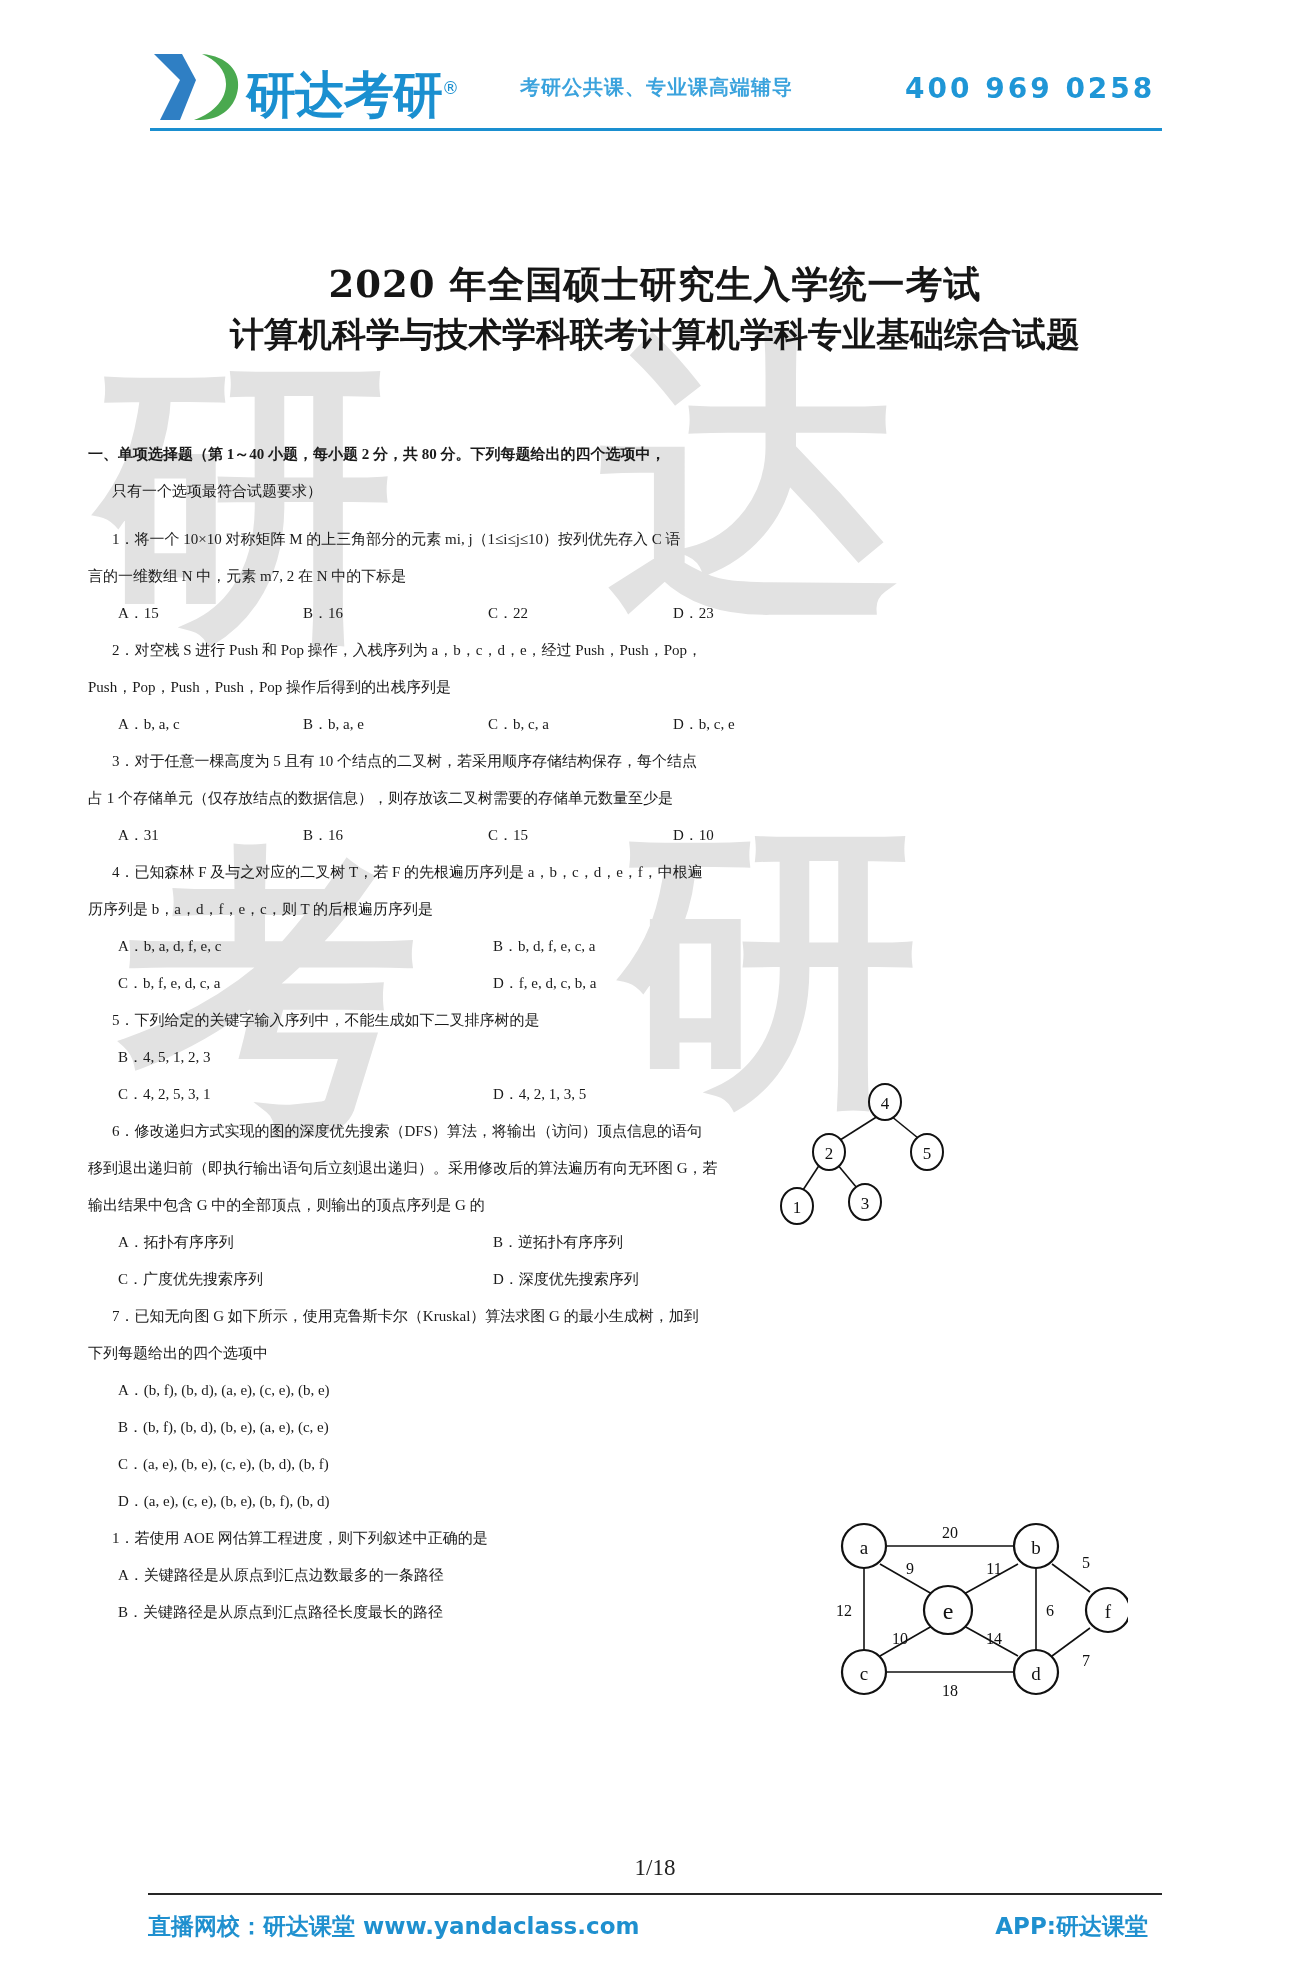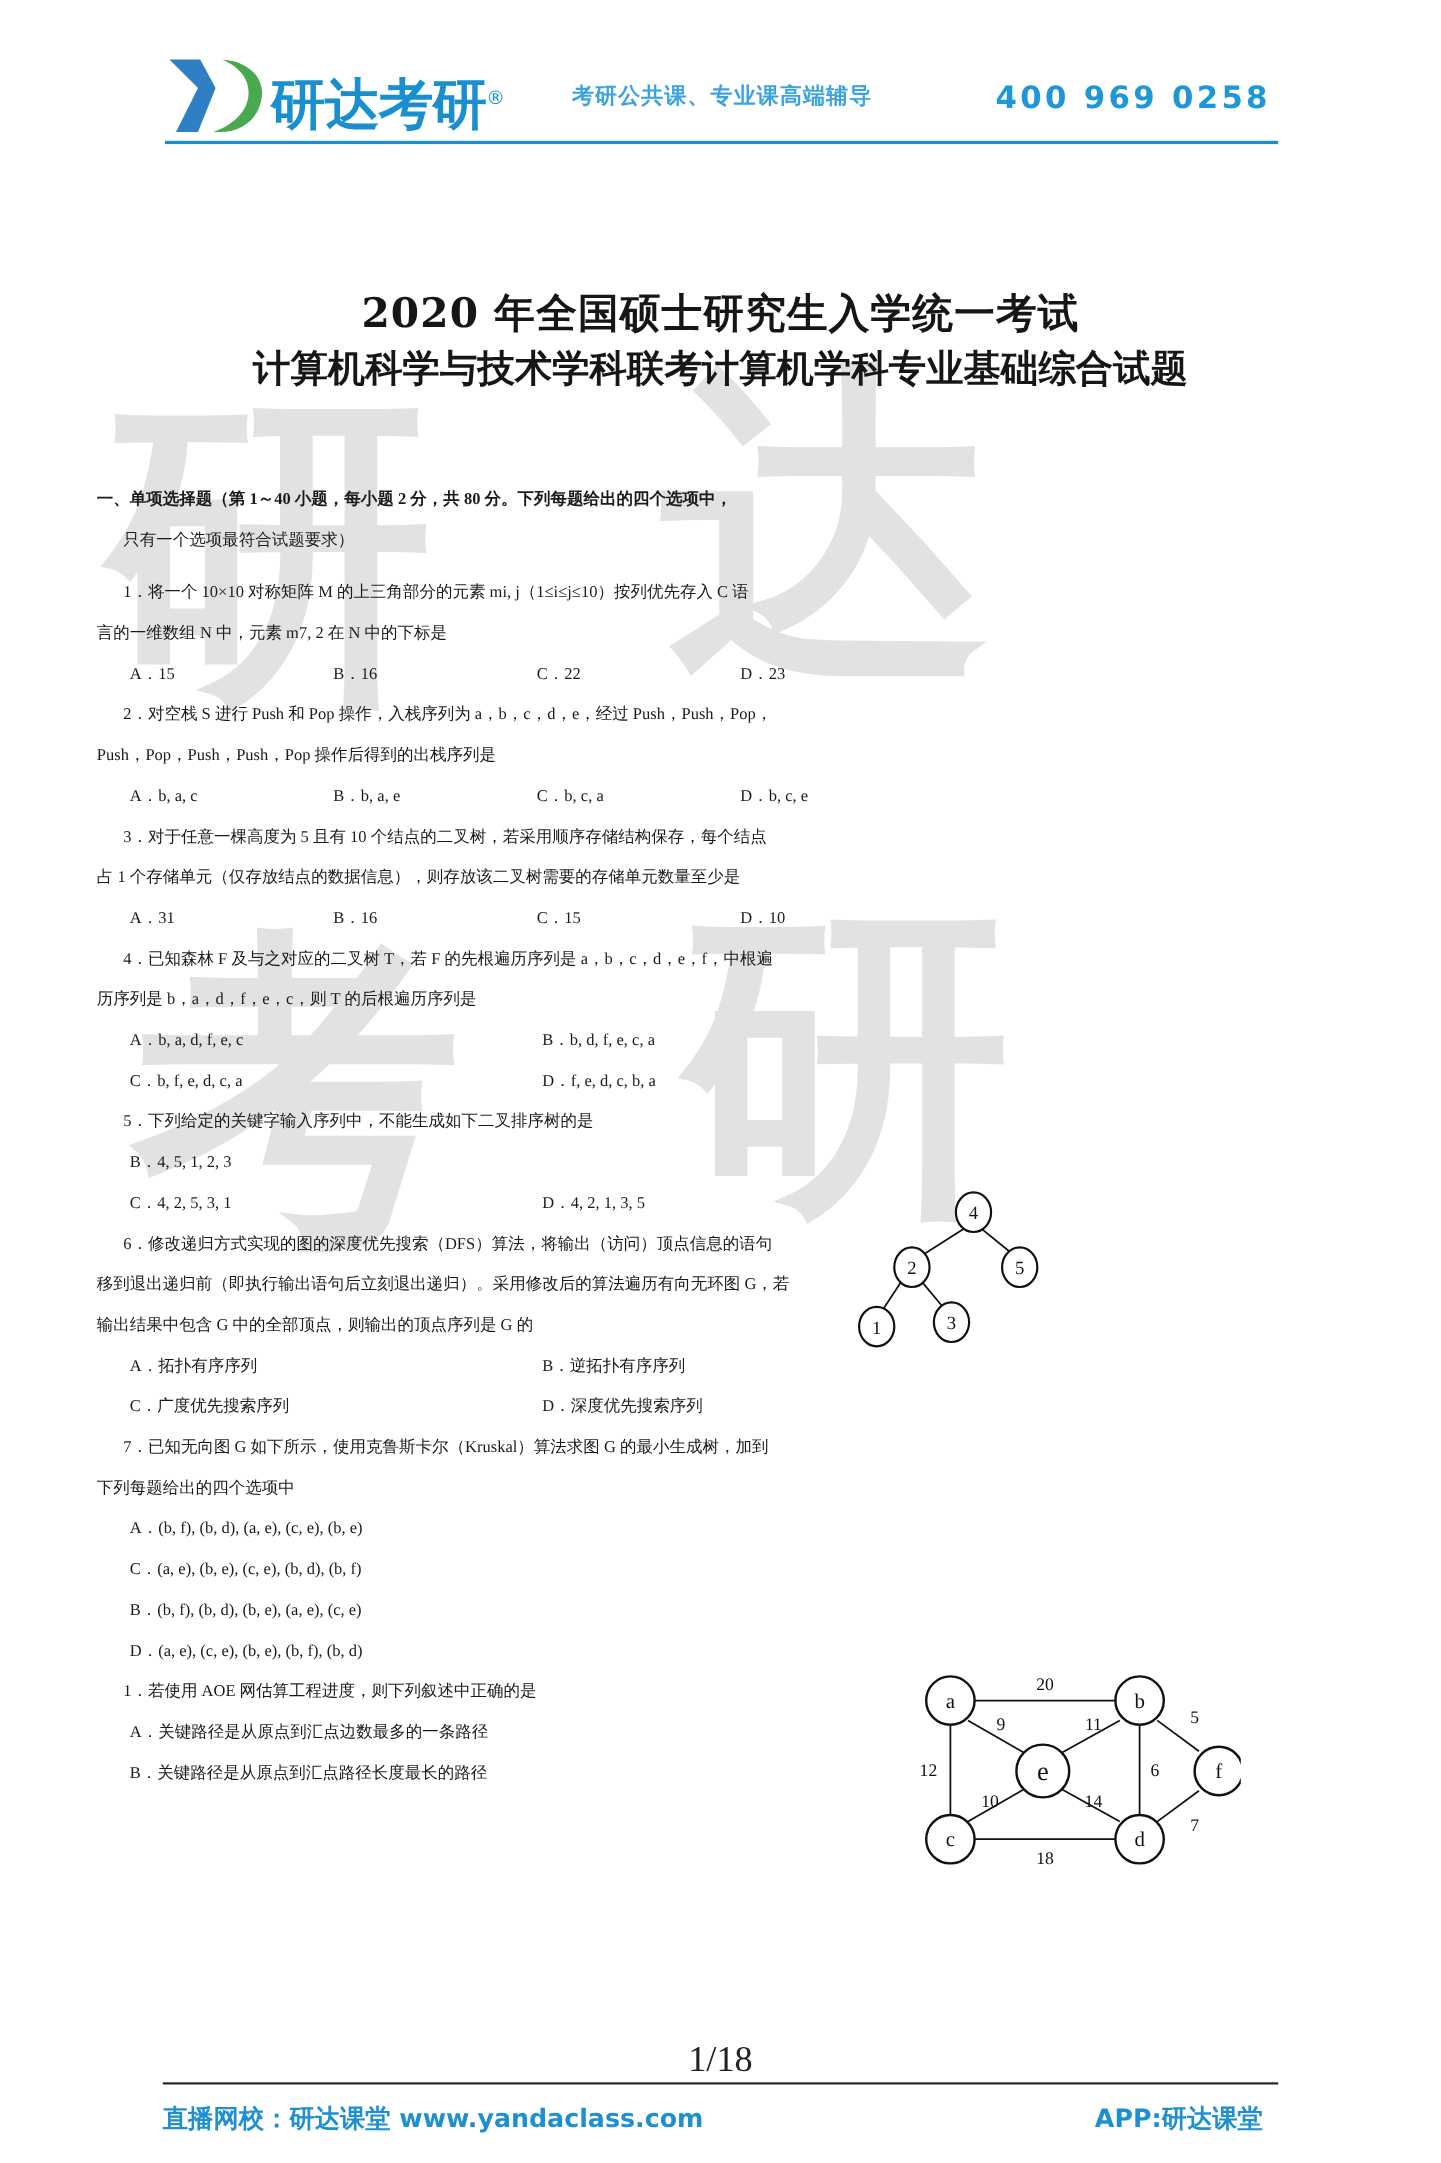--- a/index.html
+++ b/index.html
@@ -144,21 +144,21 @@
     left:828px;top:1520px;
     width:290px;height:180px;
     z-index:4;
   }
 
   
   .page-no{
     position:absolute;
     left:0;top:1855px;width:1310px;
     text-align:center;
-    font-size:33px;
+    font-size:23px;
     color:#222;
     z-index:3;
     font-family:"Liberation Serif","DejaVu Serif",serif;
   }
   .footer-rule{
     position:absolute;
     left:148px;top:1893px;width:1014px;height:2px;
     background:#262626;
     z-index:3;
   }
@@ -266,22 +266,22 @@
       <span>B．逆拓扑有序序列</span>
     </div>
     <div class="opts twoW">
       <span>C．广度优先搜索序列</span>
       <span>D．深度优先搜索序列</span>
     </div>
 
     <div class="p" style="text-indent:1.6em">7．已知无向图 G 如下所示，使用克鲁斯卡尔（Kruskal）算法求图 G 的最小生成树，加到</div>
     <div class="p">下列每题给出的四个选项中</div>
     <div class="p" style="padding-left:2em">A．(b, f), (b, d), (a, e), (c, e), (b, e)</div>
+    <div class="p" style="padding-left:2em">B．(b, f), (b, d), (b, e), (a, e), (c, e)</div>
     <div class="p" style="padding-left:2em">C．(a, e), (b, e), (c, e), (b, d), (b, f)</div>
-    <div class="p" style="padding-left:2em">B．(b, f), (b, d), (b, e), (a, e), (c, e)</div>
     <div class="p" style="padding-left:2em">D．(a, e), (c, e), (b, e), (b, f), (b, d)</div>
 
     <div class="p" style="text-indent:1.6em">1．若使用 AOE 网估算工程进度，则下列叙述中正确的是</div>
     <div class="p" style="padding-left:2em">A．关键路径是从原点到汇点边数最多的一条路径</div>
     <div class="p" style="padding-left:2em">B．关键路径是从原点到汇点路径长度最长的路径</div>
 
   </div>
 
   <div class="bintree">
     <svg width="175" height="165" viewBox="0 0 175 165" xmlns="http://www.w3.org/2000/svg">

